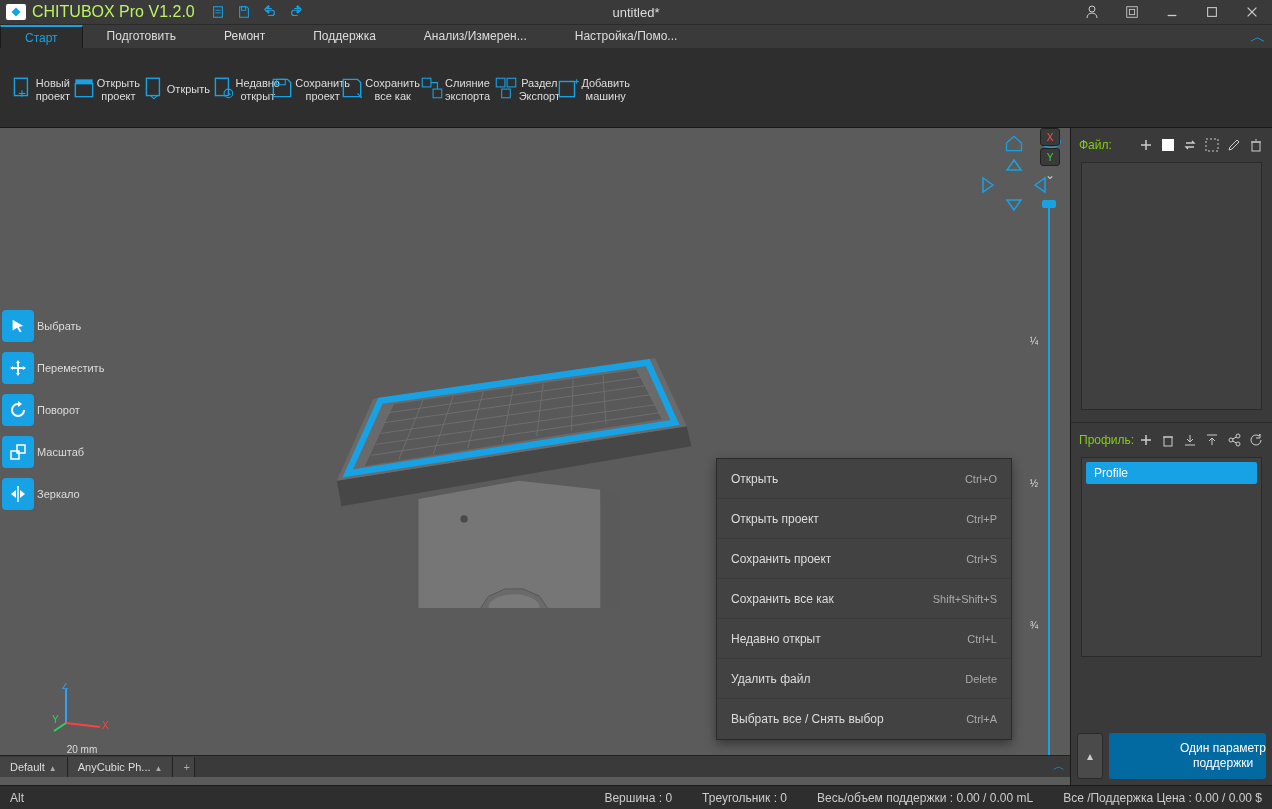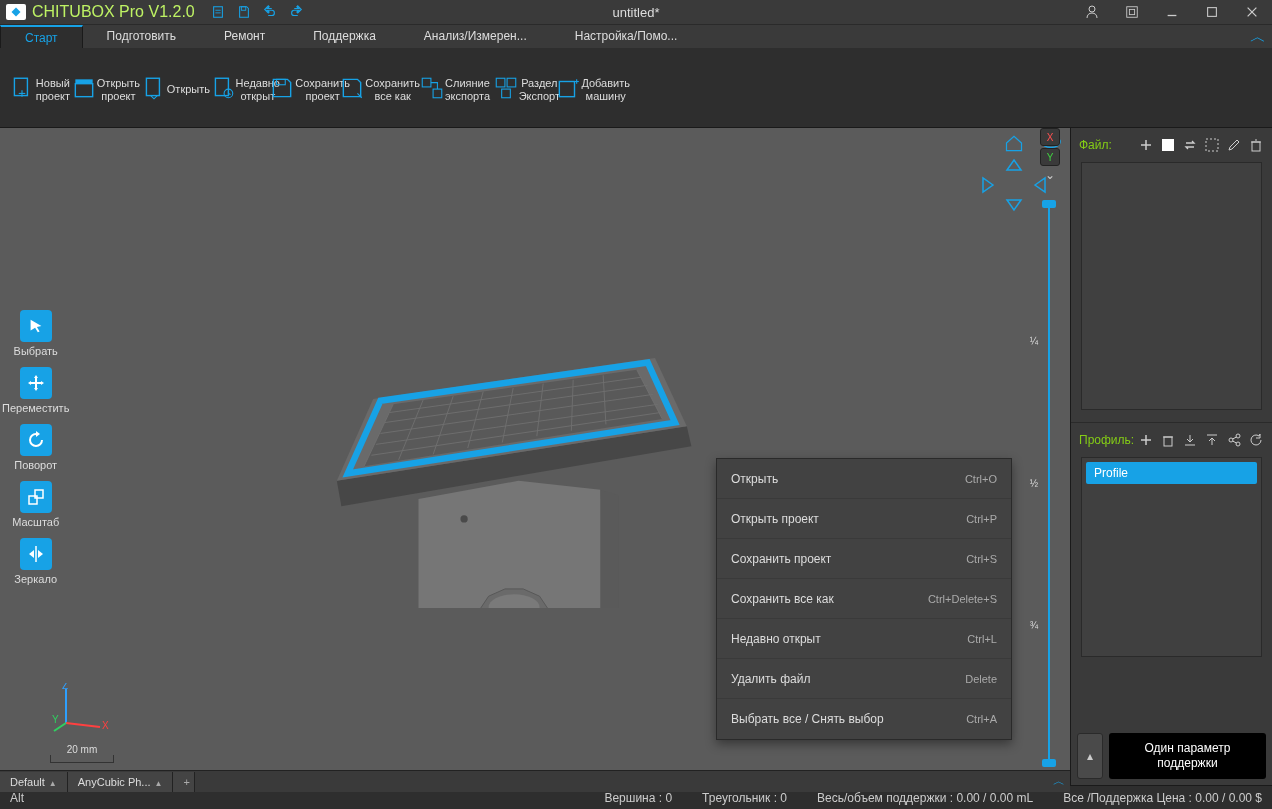--- a/index.html
+++ b/index.html
@@ -26,21 +26,21 @@
 .rbtn { width:62px; display:flex; flex-direction:row; align-items:center; justify-content:flex-end; color:#ccc; cursor:pointer; padding-top:4px;margin-left:8px; }
 .rbtn .ricon { width:28px; height:28px; margin-bottom:4px; display:flex; align-items:center; justify-content:center; color:#17a2e6; }
 .rbtn .rlbl { font-size:11px; text-align:center; line-height:13px; color:#ddd; }
 
 
 .main { position:absolute; top:128px; left:0; right:202px; bottom:24px; background:#5b5b5b; }
 .viewport { width:100%; height:100%; position:relative; overflow:hidden; }
 
 
 .lefttools { position:absolute; left:2px; top:310px; display:flex; flex-direction:column; gap:10px; z-index:5; }
-.ltool { display:flex; flex-direction:column; align-items:center; gap:3px; cursor:pointer; }
+.ltool { display:flex; flex-direction:row; align-items:center; gap:3px; cursor:pointer; }
 .ltool .lti { width:32px; height:32px; background:#17a2e6; border-radius:4px; display:flex; align-items:center; justify-content:center; color:#fff; }
 .ltool .ltl { font-size:11px; color:#ddd; }
 
 
 .axis { position:absolute; left:52px; bottom:52px; width:60px; height:50px; z-index:5; }
 .scalebar { position:absolute; left:50px; bottom:22px; display:flex; flex-direction:column; align-items:center; z-index:5; }
 .scalebar .sb { width:64px; height:8px; border-left:1px solid #333; border-right:1px solid #333; border-bottom:1px solid #333; }
 .scalebar .st { font-size:10px; color:#ddd; margin-top:2px; }
 
 
@@ -71,24 +71,24 @@
 .rpanel .hdr { display:flex; align-items:center; justify-content:space-between; height:22px; }
 .rpanel .hdr .hlbl { color:#84cc16; font-size:12px; }
 .rpanel .hdr .hicons { display:flex; gap:6px; color:#ccc; }
 .rpanel .hdr .hicons span { cursor:pointer; width:16px; height:16px; display:flex; align-items:center; justify-content:center; }
 .rpanel .listbox { margin:6px 2px; border:1px solid #2a2a2a; background:#404040; }
 .rpanel .listbox.files { height:248px; }
 .rpanel .listbox.profiles { height:200px; padding:4px; }
 .rpanel .profileitem { background:#17a2e6; color:#fff; padding:4px 8px; border-radius:2px; font-size:12px; cursor:pointer; }
 .rpanel .footerbtns { margin-top:auto; padding:6px; display:flex; gap:6px; }
 .rpanel .dropbtn { width:26px; height:46px; background:#4a4a4a; border:1px solid #2a2a2a; display:flex; align-items:center; justify-content:center; color:#ccc; cursor:pointer; border-radius:3px; }
-.rpanel .bigbtn { flex:1; background:#000000; color:#fff; display:flex; align-items:center; justify-content:center; text-align:center; font-size:12px; border-radius:3px; cursor:pointer; line-height:15px; }
-
-
-.btabs { position:absolute; left:0; bottom:17px; right:202px; height:22px; background:#3a3a3a; border-top:1px solid #222; display:flex; align-items:center; z-index:7; }
+.rpanel .bigbtn { flex:1; background:#0369a1; color:#fff; display:flex; align-items:center; justify-content:flex-end; text-align:center; font-size:12px; border-radius:3px; cursor:pointer; line-height:15px; }
+
+
+.btabs { position:absolute; left:0; bottom:32px; right:202px; height:22px; background:#3a3a3a; border-top:1px solid #222; display:flex; align-items:center; z-index:7; }
 .btab { padding:0 10px; height:20px; line-height:20px; font-size:11px; color:#ddd; border-right:1px solid #222; cursor:pointer; background:#444; }
 .btab .dd { margin-left:4px; color:#aaa; font-size:8px; }
 .btab.add { width:22px; text-align:center; color:#aaa; }
 .btabs .end { margin-left:auto; width:22px; text-align:center; color:#17a2e6; cursor:pointer; }
 
 
 .status { position:absolute; left:0; right:0; bottom:0; height:24px; background:#2e2e2e; border-top:1px solid #1a1a1a; display:flex; align-items:center; padding:0 10px; color:#ccc; font-size:12px; }
 .status .sp { margin-left:30px;text-align:center; }
 
 
@@ -361,21 +361,21 @@
     <div class="ci">
         <span>Открыть проект</span>
         <span class="sc">Ctrl+P</span>
       </div>
     <div class="ci">
         <span>Сохранить проект</span>
         <span class="sc">Ctrl+S</span>
       </div>
     <div class="ci">
         <span>Сохранить все как</span>
-        <span class="sc">Ctrl+Delete+S</span>
+        <span class="sc">Shift+Shift+S</span>
       </div>
     <div class="ci">
         <span>Недавно открыт</span>
         <span class="sc">Ctrl+L</span>
       </div>
     <div class="ci">
         <span>Удалить файл</span>
         <span class="sc">Delete</span>
       </div>
     <div class="ci">

